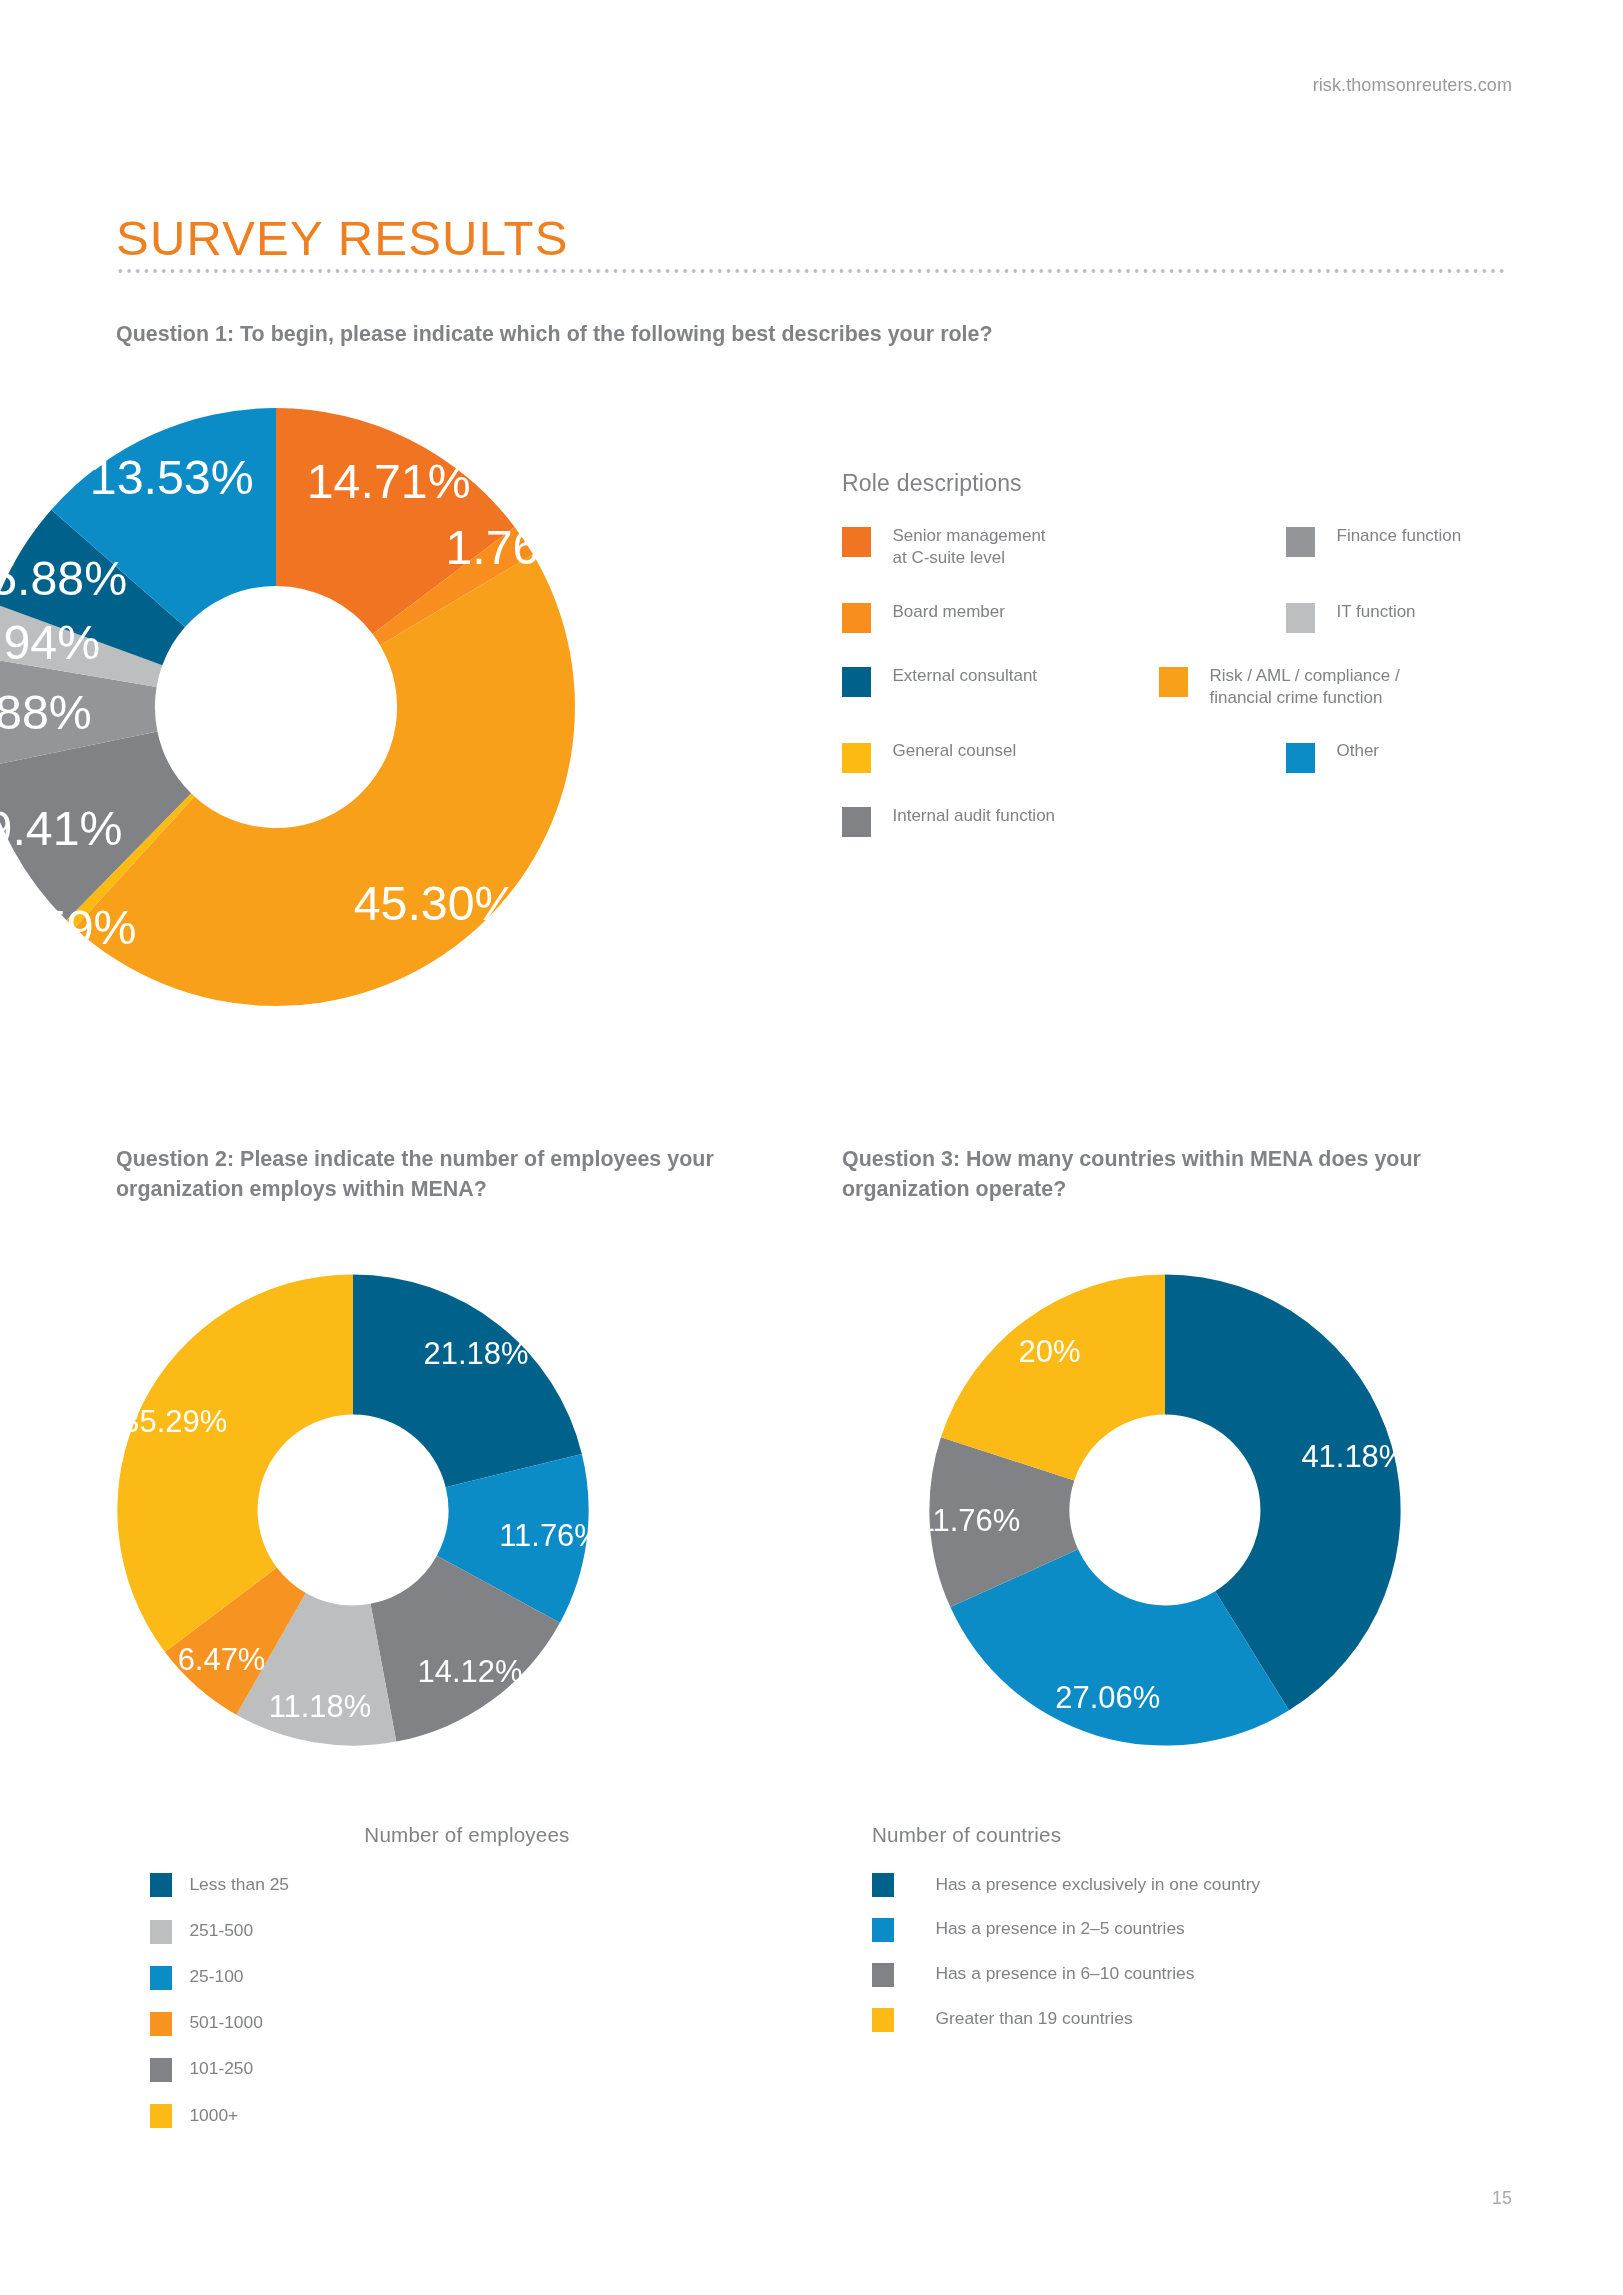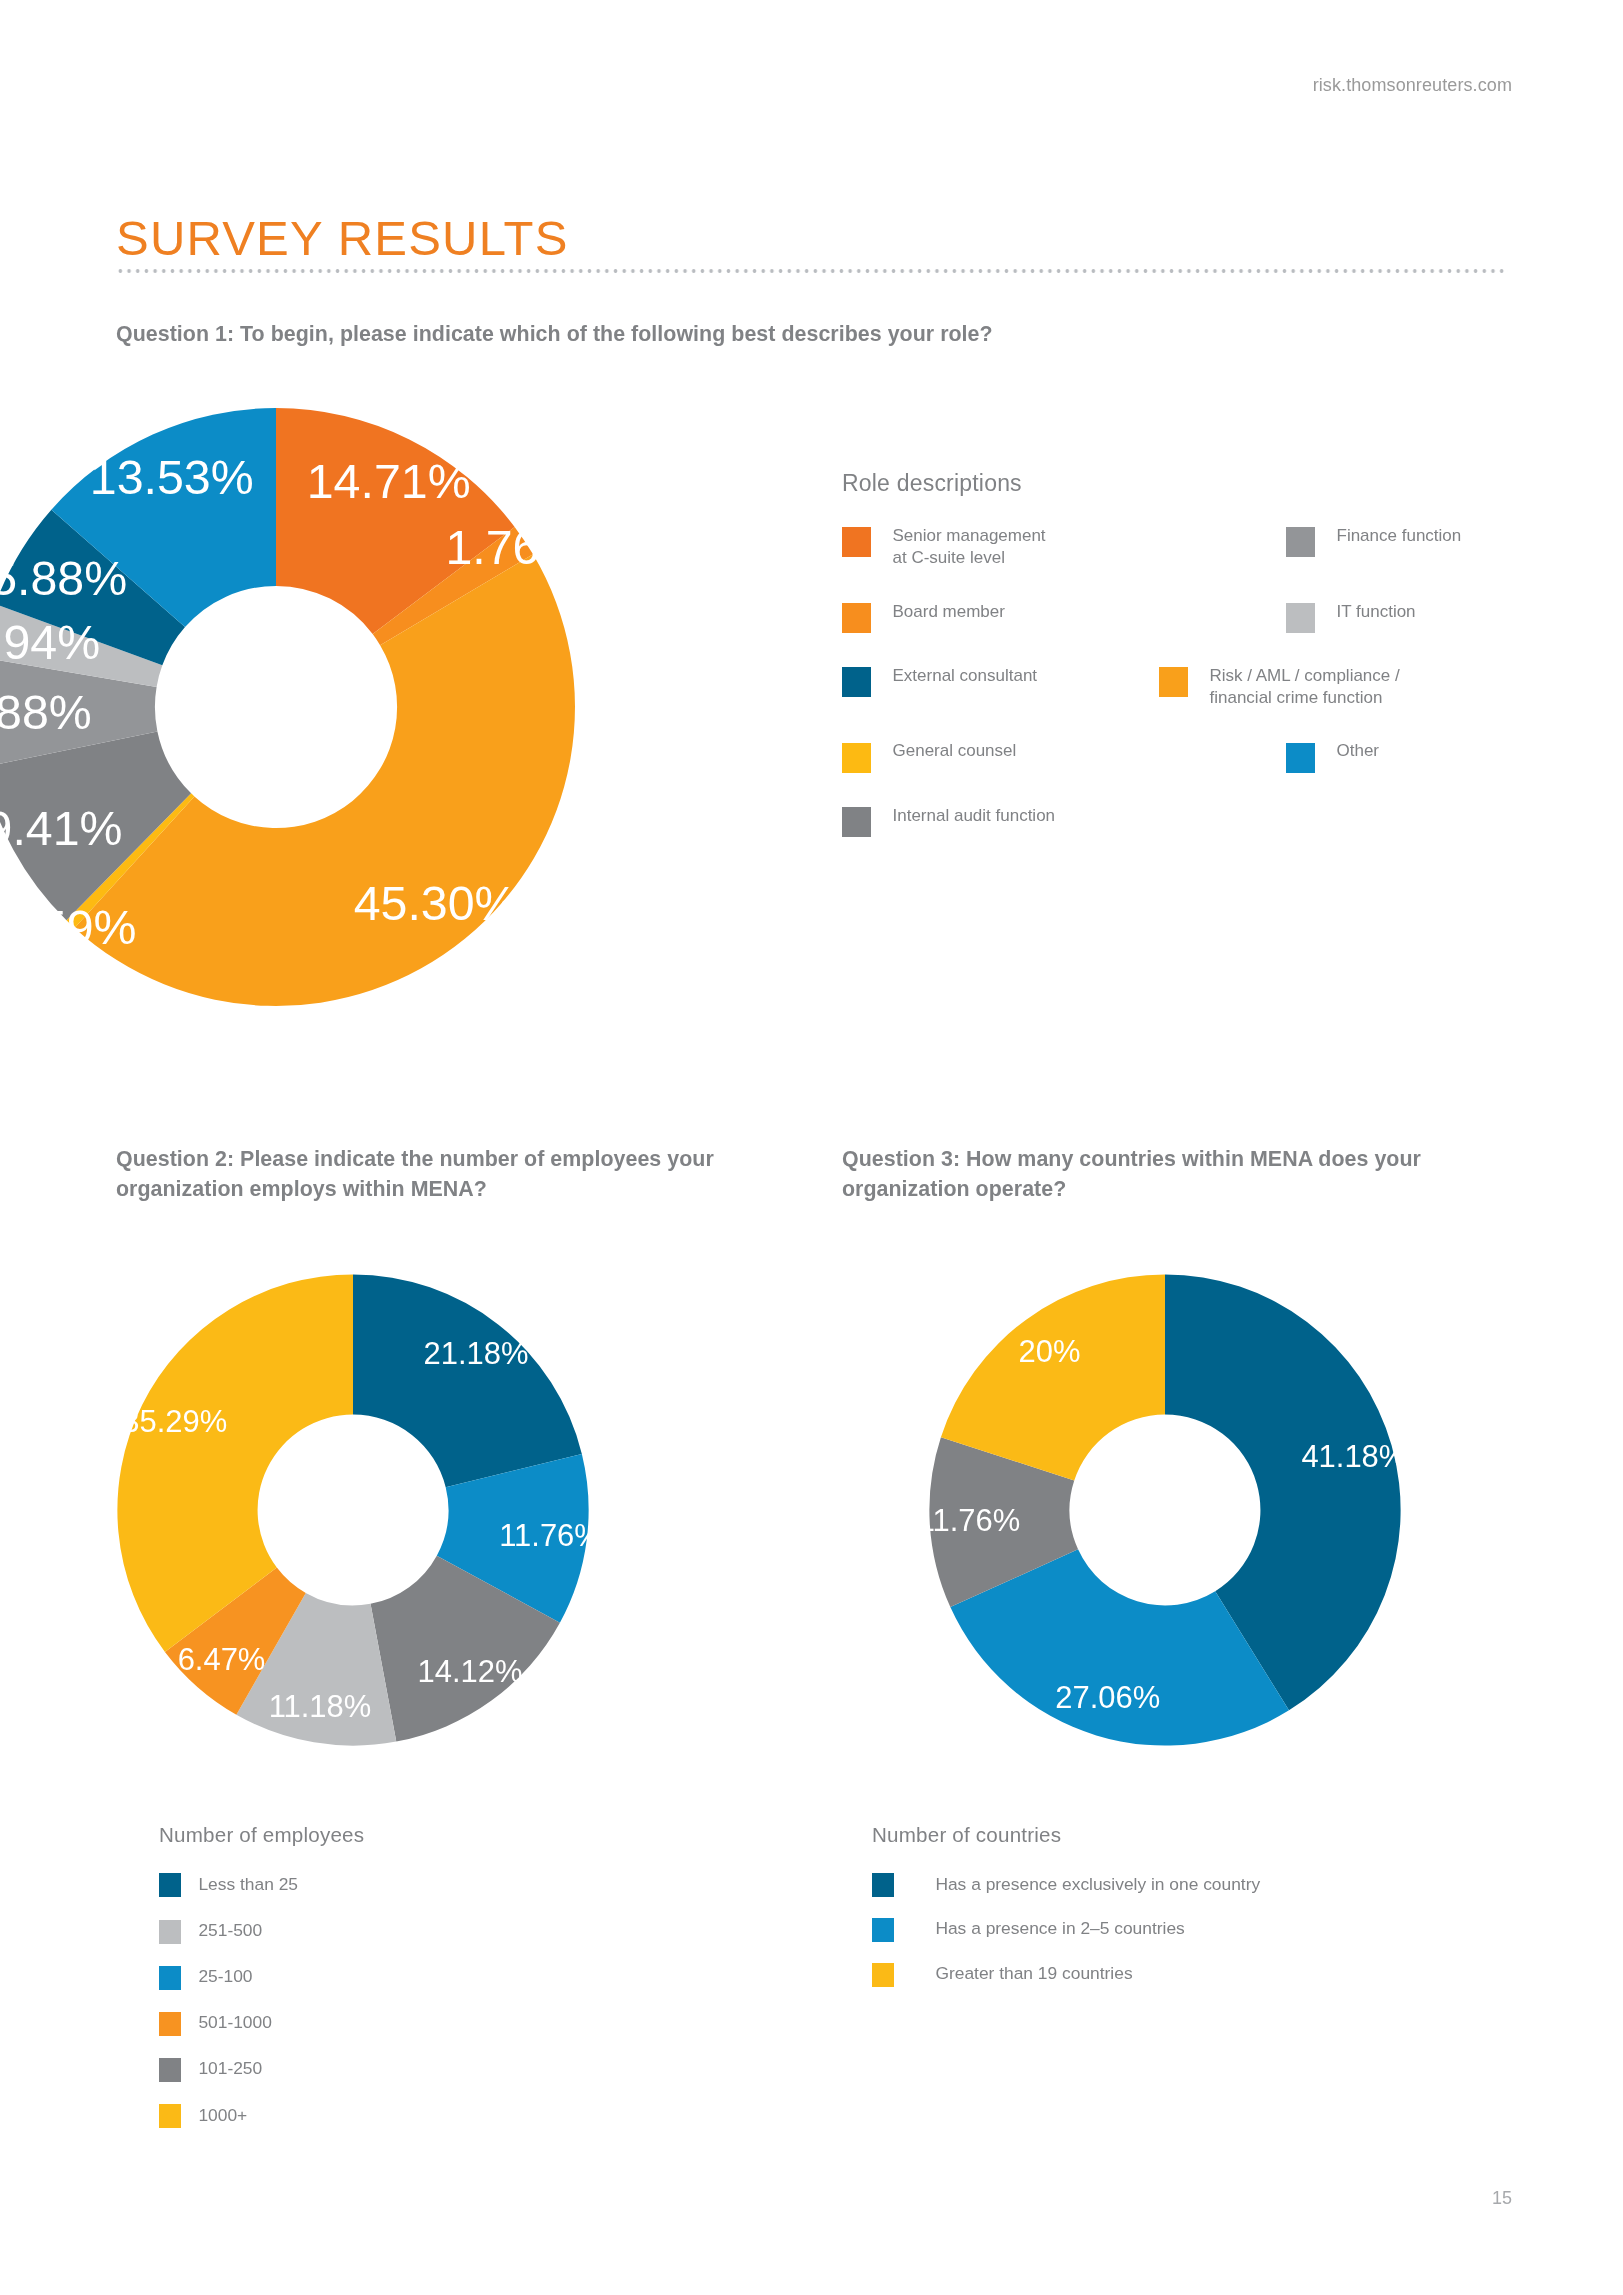--- a/index.html
+++ b/index.html
@@ -116,21 +116,21 @@
   #legend1 .legend-grid { width: 761px; }
   #legend1 .legend-item {
     width: 444px;
     margin-bottom: 32px;
   }
   #legend1 .legend-item.col2 { width: 317px; }
   #legend1 .swatch { width: 28.5px; height: 30px; margin-right: 22px; margin-top: 2.4px; }
   #legend1 .legend-label { font-size: 17px; }
 
   
-  #legend2 { left: 159px;  top: 1825px; width: 634px; }
+  #legend2 { left: 150px;  top: 1825px; width: 634px; text-align: center; }
   #legend3 { left: 872px; top: 1825px; width: 698px; }
   #legend2 .legend-title, #legend3 .legend-title { font-size: 20.6px; margin-bottom: 27px; }
   #legend2 .legend-item { width: 378px; margin-bottom: 21.4px; }
   #legend2 .legend-item.col2 { width: 269px; }
   #legend3 .legend-item { width: 698px; margin-bottom: 20px; gap: 24px; }
   #legend2 .swatch, #legend3 .swatch { width: 22px; height: 24px; margin-right: 17.4px; margin-top: 0.8px; }
   #legend2 .legend-label, #legend3 .legend-label { font-size: 17.4px; }
 
   .page-number {
     position: absolute;
@@ -279,20 +279,24 @@
     <div class="legend-grid">
         <div class="legend-item">
           <span class="swatch" style="background: rgb(0, 98, 139);"></span>
           <span class="legend-label">Has a presence exclusively in one country</span>
         </div>
         <div class="legend-item">
           <span class="swatch" style="background: rgb(12, 140, 199);"></span>
           <span class="legend-label">Has a presence in 2–5 countries</span>
         </div>
         <div class="legend-item">
+          <span class="swatch" style="background: rgb(128, 130, 133);"></span>
+          <span class="legend-label">Has a presence in 6–10 countries</span>
+        </div>
+        <div class="legend-item">
           <span class="swatch" style="background: rgb(251, 186, 22);"></span>
           <span class="legend-label">Greater than 19 countries</span>
         </div>
       </div>
   </div>
 
   <div class="page-number">15</div>
 
 </div>
 

